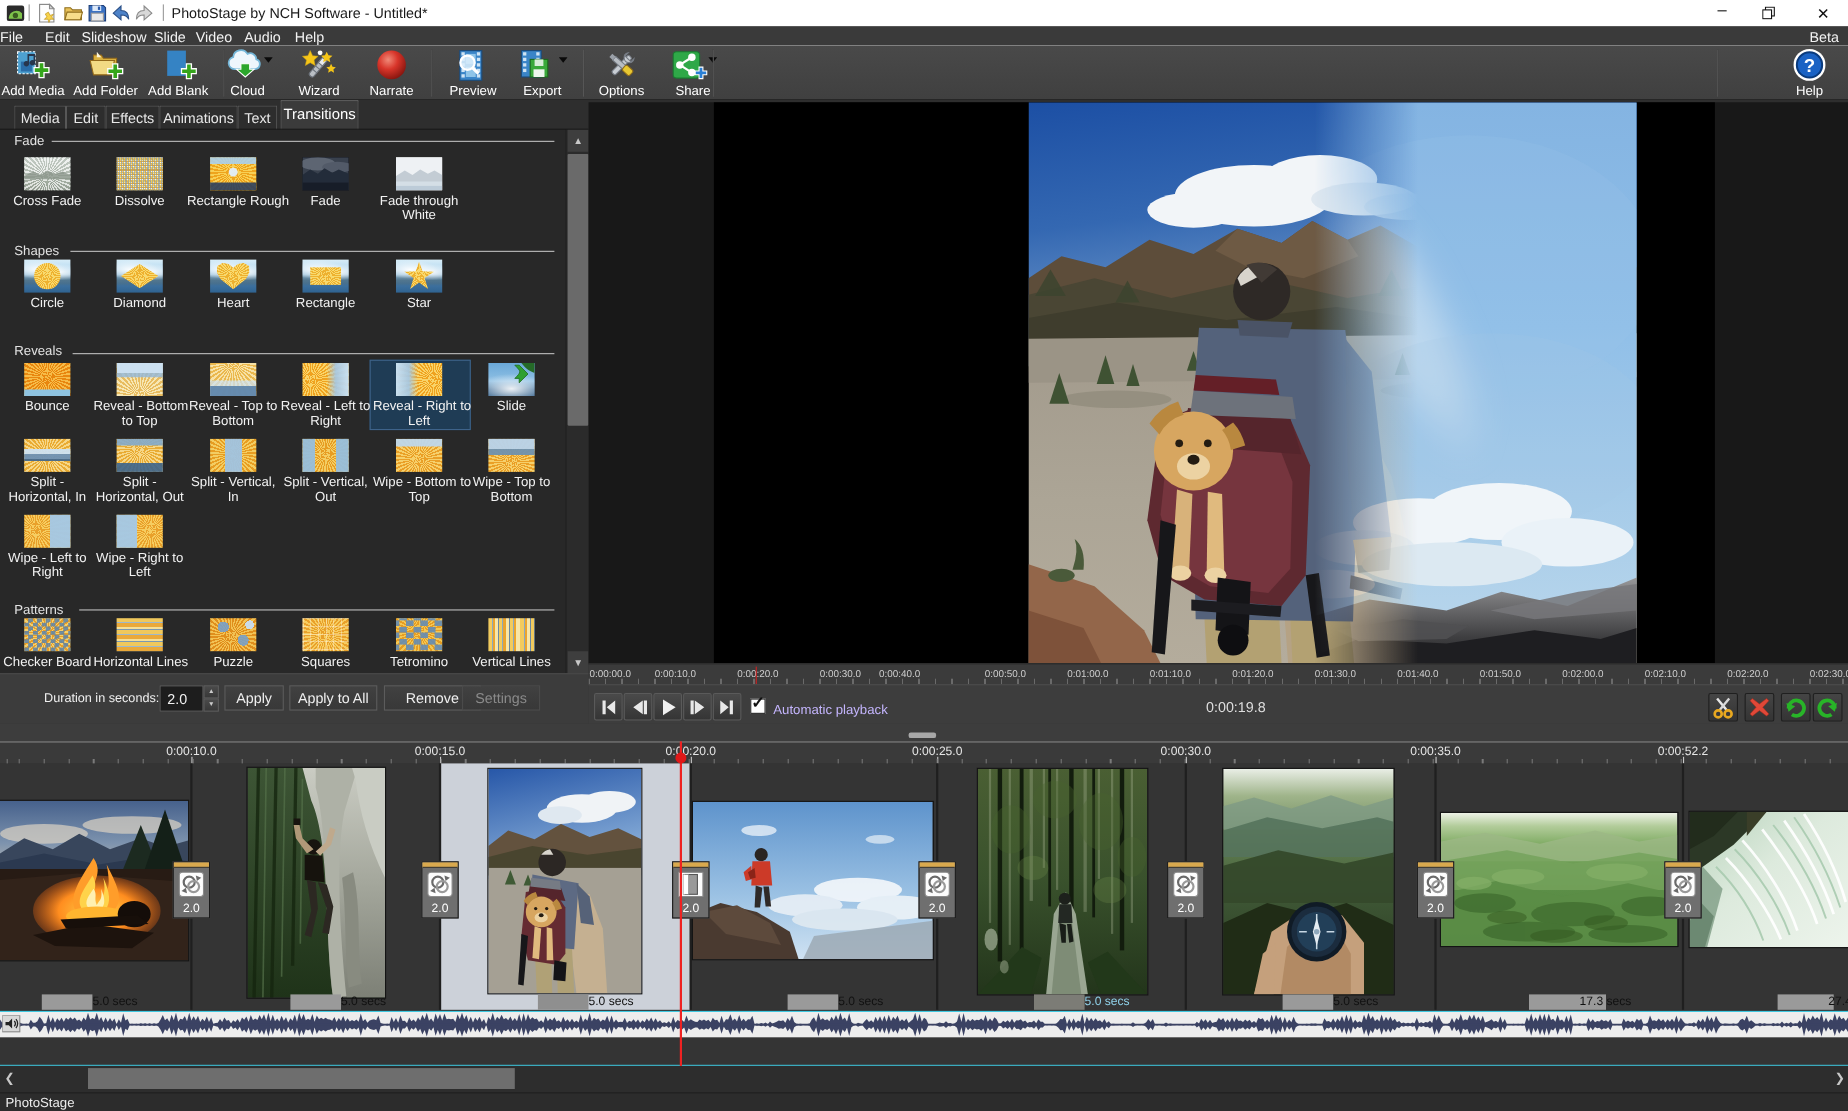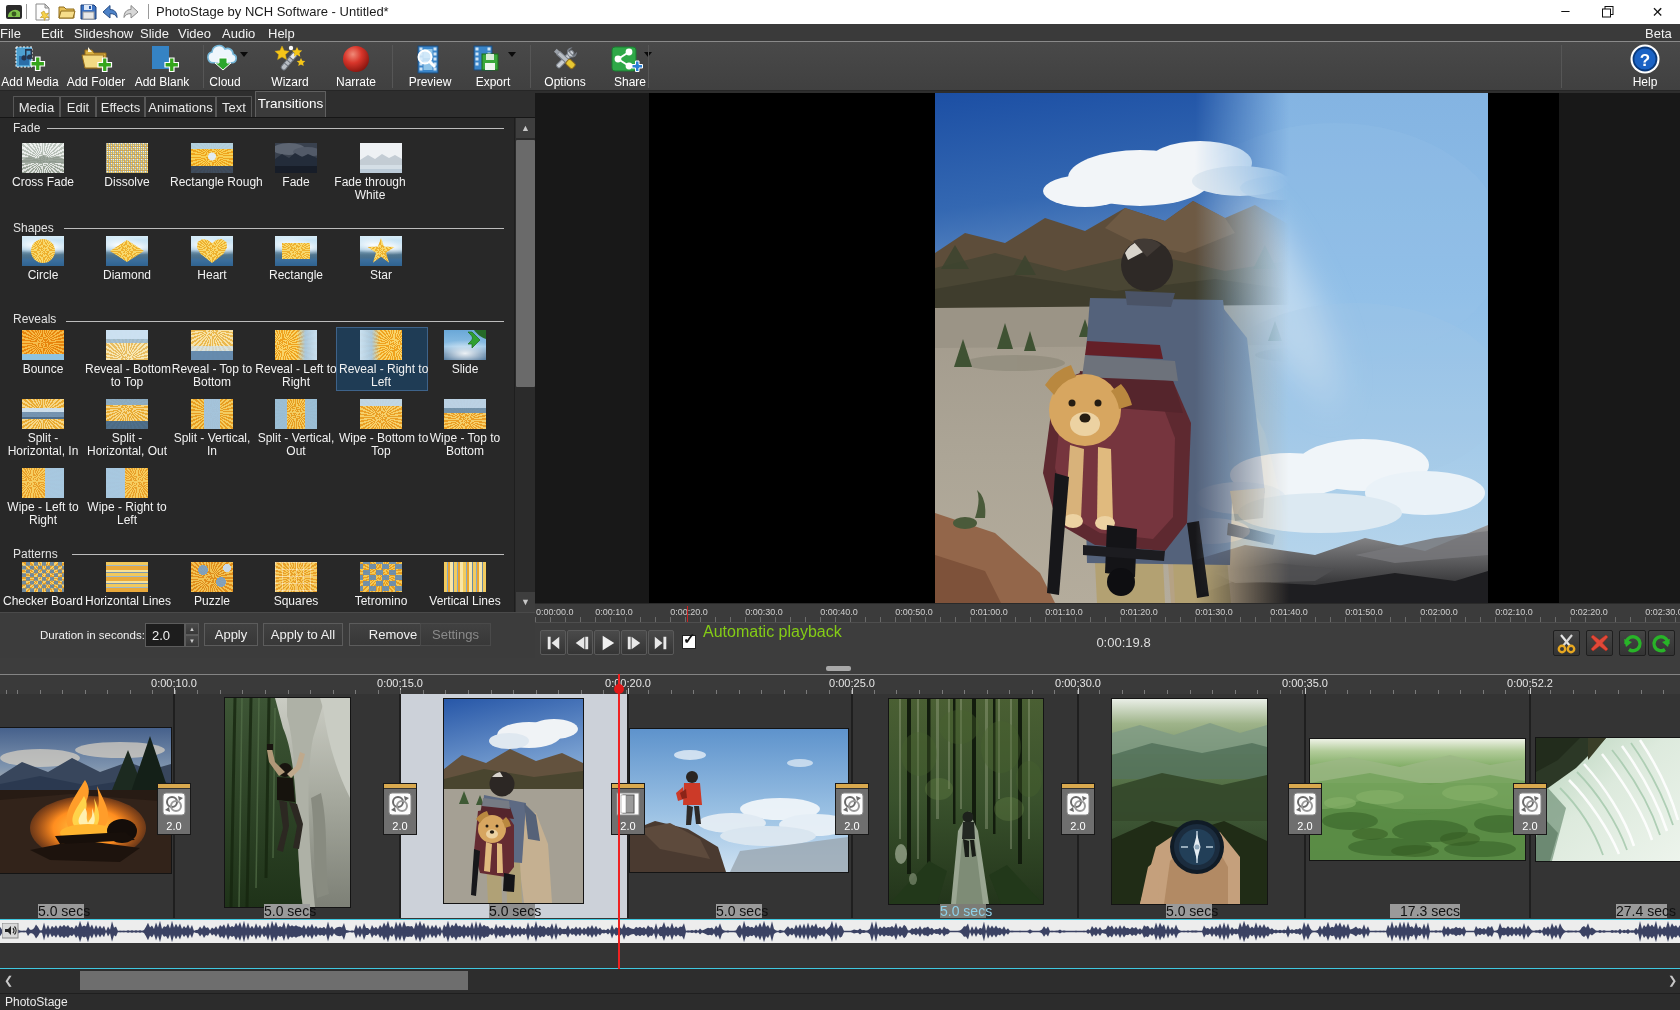--- a/index.html
+++ b/index.html
@@ -40,21 +40,21 @@
 #playbar{left:535px;top:622px;width:1145px;height:36px;background:#3d3d3d;border-top:1px solid #4e4e4e;}
 .pbtn{top:7px;width:26px;height:25px;background:linear-gradient(#4a4a4a,#353535);border:1px solid #5a5a5a;border-radius:2px;}
 .ebtn{top:7px;width:27px;height:26px;background:linear-gradient(#454545,#343434);border:1px solid #1f1f1f;border-radius:2px;}
 
 #splitter{left:0;top:658px;width:1680px;height:16px;background:#3d3d3d;}
 #truler{left:0;top:674px;width:1680px;height:20px;background:#3a3a3a;border-top:1px solid #848484;}
 .trlab{top:2px;font-size:11px;color:#e6e6e6;}
 #clips{left:0;top:694px;width:1680px;height:224px;background:#343434;}
 .clipsep{top:0;width:2px;height:224px;background:#1f1f1f;}
 .photo{outline:1px solid #141414;}
-.secslab{top:210px;width:46px;height:14px;white-space:nowrap;background:#9a9a9a;color:#111;font-size:14px;text-align:right;line-height:14px;}
+.secslab{top:210px;width:46px;height:14px;white-space:nowrap;background:#9a9a9a;color:#111;font-size:11px;text-align:left;line-height:14px;padding-left:46px;}
 .twidget{top:89px;width:34px;height:52px;background:#6f6f6f;border:1px solid #191919;}
 .twtop{left:0;top:0;width:32px;height:5px;background:#d9a94e;border-bottom:1px solid #333;}
 .twnum{left:0;top:36px;width:32px;font-size:11px;color:#fff;text-align:center;}
 #wavestrip{left:0;top:919px;width:1680px;height:50px;background:#343434;border-top:1px solid #3fc8e0;border-bottom:1px solid #3fc8e0;}
 #hscroll{left:0;top:969px;width:1680px;height:24px;background:#2d2d2d;}
 #statusbar{left:0;top:993px;width:1680px;height:17px;background:#2c2c2c;border-top:1px solid #1f1f1f;color:#ececec;font-size:12px;}
 </style></head><body>
 <div id="titlebar" class="abs">
     <svg class="abs" style="left:6px;top:4px" width="17" height="16">
 <rect x="0" y="1" width="16" height="14" rx="2" fill="#2b2b2b"></rect>
@@ -266,21 +266,21 @@
     </div>
     <div class="thlabel abs" style="left:254px;top:58px">Fade</div>
     <div class="th abs" style="left:360px;top:25px;background:#fff">
       <svg width="42" height="30" style="position:absolute;left:0;top:0">
         <rect width="42" height="30" fill="#eef1f4"></rect>
         <path d="M0 17 L8 12 L15 16 L22 11 L29 15 L35 12 L42 16 L42 30 L0 30 Z" fill="#c3ccd4"></path>
         <rect y="22" width="42" height="8" fill="#d4dee6"></rect>
         <rect y="26" width="42" height="4" fill="#bccbd8"></rect>
       </svg>
     </div>
-    <div class="thlabel abs" style="left:328px;top:58px">Fade through<br>White</div>
+    <div class="thlabel abs" style="left:339px;top:58px">Fade through<br>White</div>
     <div class="sechead abs" style="top:103px">Shapes</div>
     <div class="secline abs" style="left:64px;right:10px;top:110px"></div>
     <div class="th abs" style="left:22px;top:118px;background:radial-gradient(ellipse 60% 28% at 30% 30%, rgba(255,255,255,.95) 0%, rgba(255,255,255,0) 100%),radial-gradient(ellipse 55% 25% at 75% 38%, rgba(255,255,255,.9) 0%, rgba(255,255,255,0) 100%),linear-gradient(180deg,#d8edf8 0%,#b5d9f0 30%,#9cc3dd 45%,#6a8fa8 55%,#51768f 63%,#48708e 72%,#3c6f9d 80%,#2f6391 100%)">
       <div class="abs" style="width:24px;height:24px;left:9px;top:3px;border-radius:50%;background:repeating-conic-gradient(from 0deg at 50% 50%, #f8d96e 0deg 5deg, #eeb12f 5deg 10deg)"></div>
     </div>
     <div class="thlabel abs" style="left:1px;top:151px">Circle</div>
     <div class="th abs" style="left:106px;top:118px;background:radial-gradient(ellipse 60% 28% at 30% 30%, rgba(255,255,255,.95) 0%, rgba(255,255,255,0) 100%),radial-gradient(ellipse 55% 25% at 75% 38%, rgba(255,255,255,.9) 0%, rgba(255,255,255,0) 100%),linear-gradient(180deg,#d8edf8 0%,#b5d9f0 30%,#9cc3dd 45%,#6a8fa8 55%,#51768f 63%,#48708e 72%,#3c6f9d 80%,#2f6391 100%)">
       <div class="abs" style="width:34px;height:22px;left:4px;top:4px;clip-path:polygon(50% 0,100% 50%,50% 100%,0 50%);background:repeating-conic-gradient(from 0deg at 50% 50%, #f8d96e 0deg 5deg, #eeb12f 5deg 10deg)"></div>
     </div>
     <div class="thlabel abs" style="left:85px;top:151px">Diamond</div>
@@ -511,21 +511,21 @@
  <path d="M420 462 L500 445 L553 438 L553 462 L460 470 Z" fill="#77777a" opacity=".85"></path>
  <path d="M280 480 L340 470 L400 476 L380 488 L300 490 Z" fill="#505052" opacity=".9"></path>
 </g>
 </svg>
 <div id="pruler" class="abs">
     <div class="abs" style="left:0;top:13px;width:1145px;height:6px;background:repeating-linear-gradient(90deg,#6a6a6a 0 1px,rgba(0,0,0,0) 1px 15px)"></div>
     <div class="prlab abs" style="left:1px">0:00:00.0</div>
     <div class="prlab abs" style="left:54px;width:50px;text-align:center">0:00:10.0</div>
     <div class="prlab abs" style="left:129px;width:50px;text-align:center">0:00:20.0</div>
     <div class="prlab abs" style="left:204px;width:50px;text-align:center">0:00:30.0</div>
-    <div class="prlab abs" style="left:279px;width:50px;text-align:center">0:00:40.0</div>
+    <div class="prlab abs" style="left:264px;width:50px;">0:00:40.0</div>
     <div class="prlab abs" style="left:354px;width:50px;text-align:center">0:00:50.0</div>
     <div class="prlab abs" style="left:429px;width:50px;text-align:center">0:01:00.0</div>
     <div class="prlab abs" style="left:504px;width:50px;text-align:center">0:01:10.0</div>
     <div class="prlab abs" style="left:579px;width:50px;text-align:center">0:01:20.0</div>
     <div class="prlab abs" style="left:654px;width:50px;text-align:center">0:01:30.0</div>
     <div class="prlab abs" style="left:729px;width:50px;text-align:center">0:01:40.0</div>
     <div class="prlab abs" style="left:804px;width:50px;text-align:center">0:01:50.0</div>
     <div class="prlab abs" style="left:879px;width:50px;text-align:center">0:02:00.0</div>
     <div class="prlab abs" style="left:954px;width:50px;text-align:center">0:02:10.0</div>
     <div class="prlab abs" style="left:1029px;width:50px;text-align:center">0:02:20.0</div>
@@ -543,21 +543,21 @@
         <path d="M8 5 L8 20 L20 12.5 Z" fill="#f0f0f0"></path>
       </svg></div>
     <div class="pbtn abs" style="left:86px"><svg width="25" height="24" viewBox="0 0 26 25">
         <path d="M6 6 L9 6 L9 19 L6 19 Z M10 6 L10 19 L19 12.5 Z" fill="#e8e8e8"></path>
       </svg></div>
     <div class="pbtn abs" style="left:113px"><svg width="25" height="24" viewBox="0 0 26 25">
         <path d="M15 6 L15 19 L18 19 L18 6 Z M6 6 L6 19 L14 12.5 Z" fill="#e8e8e8"></path>
       </svg></div>
     <div class="abs" style="left:147px;top:12px;width:14px;height:14px;background:#fff;border:1px solid #222"></div>
     <div class="abs" style="left:148px;top:7px;color:#111;font-size:15px;font-weight:bold">✓</div>
-    <div class="abs" style="left:168px;top:0;font-size:16px;color:#84cc16">Automatic playback</div>
+    <div class="abs" style="left:168px;top:15px;font-size:12px;color:#c4b5fd">Automatic playback</div>
     <div class="abs" style="left:516px;top:12px;width:145px;text-align:center;font-size:13px;color:#dedede">0:00:19.8</div>
     <div class="ebtn abs" style="left:1018px"><svg width="25" height="24" viewBox="0 0 25 24">
 <line x1="7" y1="4" x2="16" y2="15" stroke="#e8e8e8" stroke-width="2.2"></line>
         <line x1="18" y1="4" x2="9" y2="15" stroke="#d8d8d8" stroke-width="2.2"></line>
 <circle cx="8" cy="18" r="3.2" fill="none" stroke="#e8a820" stroke-width="2.4"></circle>
         <circle cx="17" cy="18" r="3.2" fill="none" stroke="#e8a820" stroke-width="2.4"></circle>
       </svg></div>
     <div class="ebtn abs" style="left:1051px"><svg width="25" height="24" viewBox="0 0 25 24">
 <path d="M6 4 L12.5 9 L19 4 L21 6 L15.5 12 L21 18 L19 20 L12.5 15 L6 20 L4 18 L9.5 12 L4 6 Z" fill="#e04838" stroke="#b02a1a" stroke-width=".5"></path>
       </svg></div>

